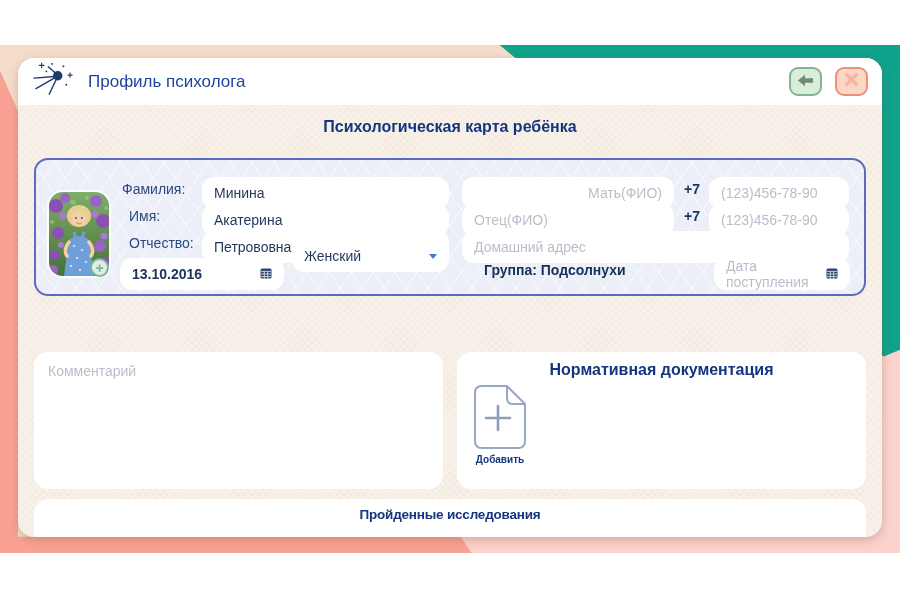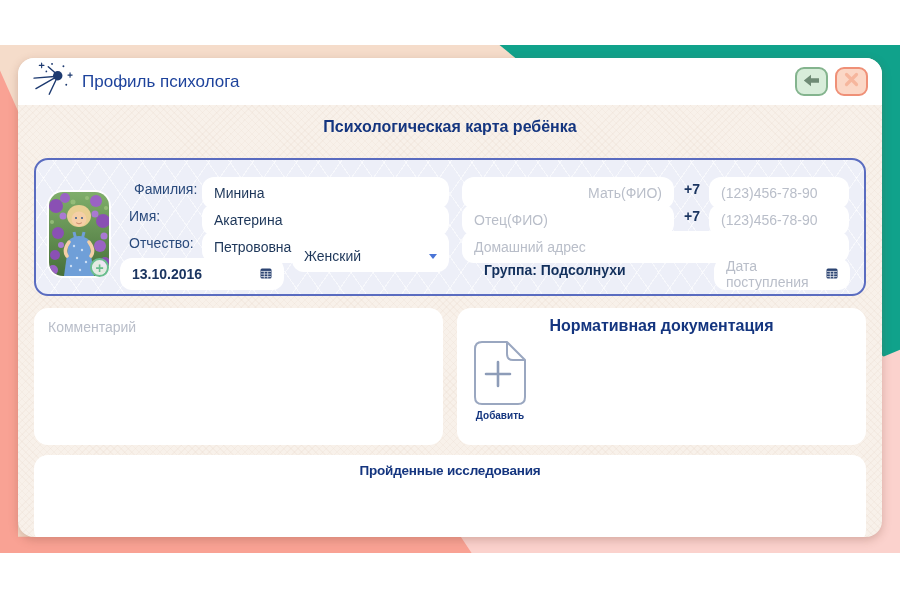--- a/index.html
+++ b/index.html
@@ -20,21 +20,21 @@
     position:absolute; left:18px; top:58px; width:864px; height:479px;
     background-color:#f8f1ea;
     background-image:
       repeating-linear-gradient(45deg, rgba(226,207,192,.16) 0 1px, transparent 1px 5px),
       repeating-linear-gradient(-45deg, rgba(226,207,192,.16) 0 1px, transparent 1px 5px);
     border-radius:16px; overflow:hidden;
     box-shadow:0 3px 10px rgba(120,70,50,.28);
   }
   .titlebar {
     position:absolute; left:0; top:0; width:100%; height:47px; background:#ffffff;
-    display:flex; align-items:center; padding:0 14px;
+    display:flex; align-items:center; padding:0 14px;gap:6px;
   }
   .app-title { color:#1e439c; font-size:17px; margin-left:8px; flex:0 0 auto; }
   .titlebar-spacer { flex:1; }
   .win-btn {
     width:33px; height:29px; border-radius:9px; margin-left:7px;
     display:flex; align-items:center; justify-content:center; cursor:pointer;
   }
   .win-btn.back  { background:#d8edda; border:2px solid #84b48e; }
   .win-btn.close { background:#fbd7c6; border:2px solid #ef9077; }
 
@@ -80,21 +80,21 @@
   .bold-val { font-weight:bold; color:#1b3560; }
   .ph-text { color:#b9bec9; }
   .prefix { font-size:14px; font-weight:bold; color:#1b3560; line-height:24px; }
   .group-text { font-size:14px; font-weight:600; color:#13305c; line-height:24px; }
   .chevron {
     width:0; height:0; border-left:4px solid transparent; border-right:4px solid transparent;
     border-top:5px solid #4a74d6;
   }
 
   
-  .card { position:absolute; background:#fff; border-radius:14px; }
+  .card { position:absolute; background:#fff; border-radius:14px;margin-top:44px; }
   .comment-box  { left:16px;  top:250px; width:409px; height:137px; }
   .comment-box textarea {
     width:100%; height:100%; border:none; outline:none; background:transparent; resize:none;
     font-family:"Liberation Sans", sans-serif; font-size:14px; color:#4a4a4a; padding:11px 14px;
   }
   .docs-box { left:439px; top:250px; width:409px; height:137px; }
   .docs-title { text-align:center; margin-top:9px; font-size:16px; font-weight:bold; color:#14357f; }
   .doc-add { position:absolute; left:16px; top:33px; width:54px; text-align:center; cursor:pointer; }
   .doc-add-label { display:block; margin-top:1px; font-size:10px; font-weight:bold; color:#14357f; }
 
@@ -209,21 +209,21 @@
               <circle cx="22" cy="74" r="1.2"></circle>
               <circle cx="31" cy="78" r="1.2"></circle>
           </g>
           <path d="M20 50 Q14 58 18 64 M40 50 Q46 58 42 64" stroke="#f5cfa6" stroke-width="3.5" fill="none" stroke-linecap="round"></path>
         </svg>
       </div>
       <div class="photo-add">
         <span>+</span>
       </div>
 
-      <div class="lbl" style="left:98px; top:17px;">Фамилия:</div>
+      <div class="lbl" style="left:86px; top:17px;">Фамилия:</div>
       <div class="lbl" style="left:93px; top:44px;">Имя:</div>
       <div class="lbl" style="left:93px; top:71px;">Отчество:</div>
 
       <input class="fld" style="left: 166px; top: 17px; width: 247px;" value="Минина">
       <input class="fld" style="left: 166px; top: 44px; width: 247px;" value="Акатерина">
       <input class="fld" style="left: 166px; top: 71px; width: 247px;" value="Петрововна">
 
       <div class="fld" style="left:84px; top:98px; width:164px;">
         <span class="bold-val">13.10.2016</span>
         <span class="flex-spacer"></span>

